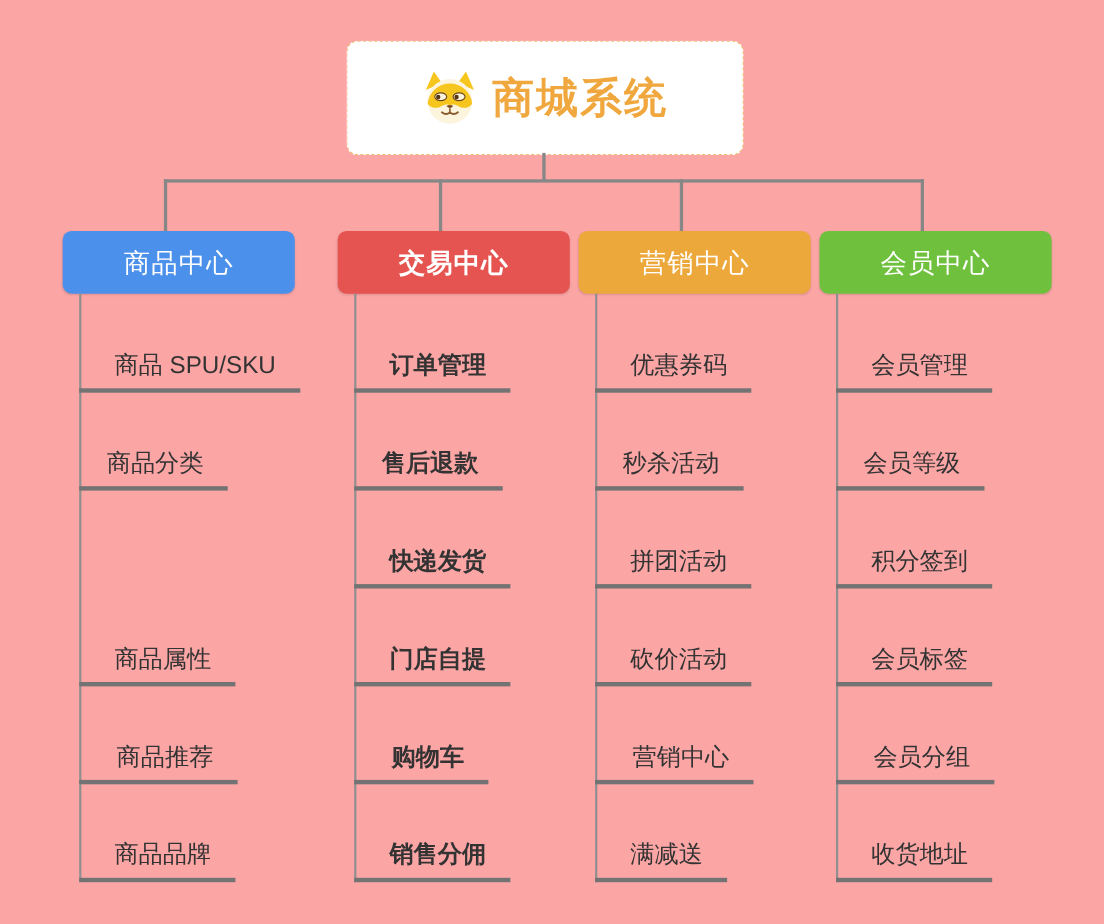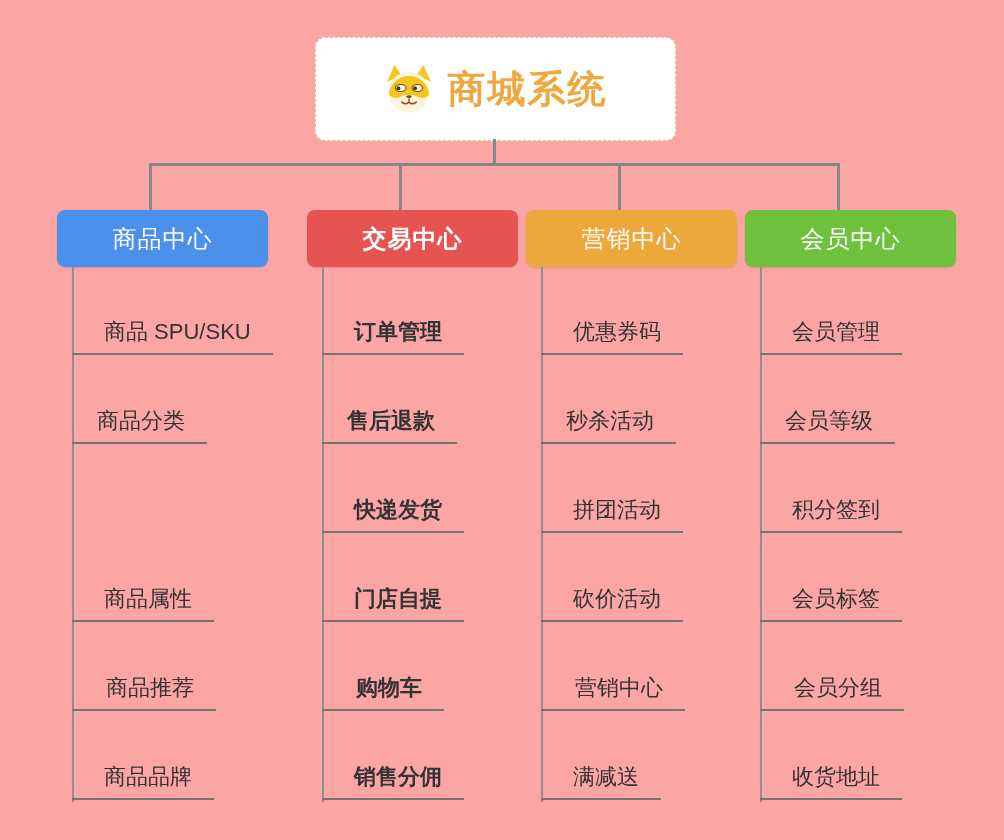--- a/index.html
+++ b/index.html
@@ -46,21 +46,21 @@
   }
 
   .trunk {
     position:absolute; left:15px; top:57px; width:2px; height:535px;
     background:#8f8f8f;
   }
 
   .branch-item {
     position:absolute; left:15px;
     padding:0 22px 8px 32px;
-    border-bottom:2px solid #737373;
+    border-bottom:4px solid #737373;
     font-size:22px; line-height:26px; color:#333333;
     white-space:nowrap; cursor:pointer;
   }
   .item-0 { top:109px; } .item-1 { top:198px;padding-left:25px; } .item-2 { top:287px; }
   .item-3 { top:376px; } .item-4 { top:465px;padding-left:34px; } .item-5 { top:554px; }
 </style>
 </head>
 <body>
 
 <div class="canvas">

